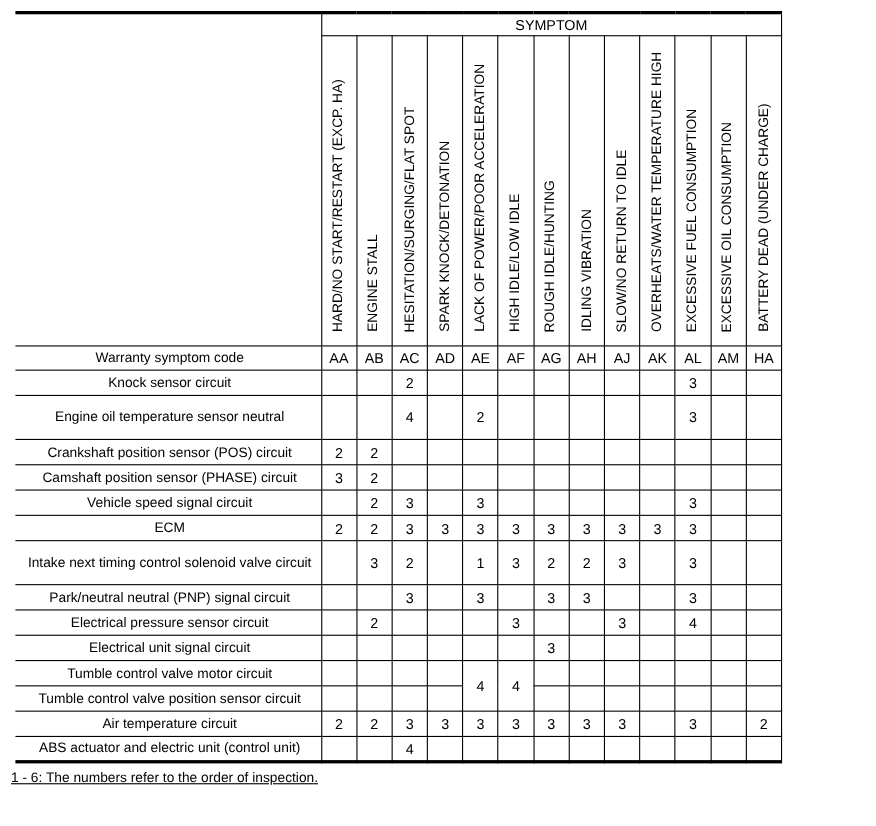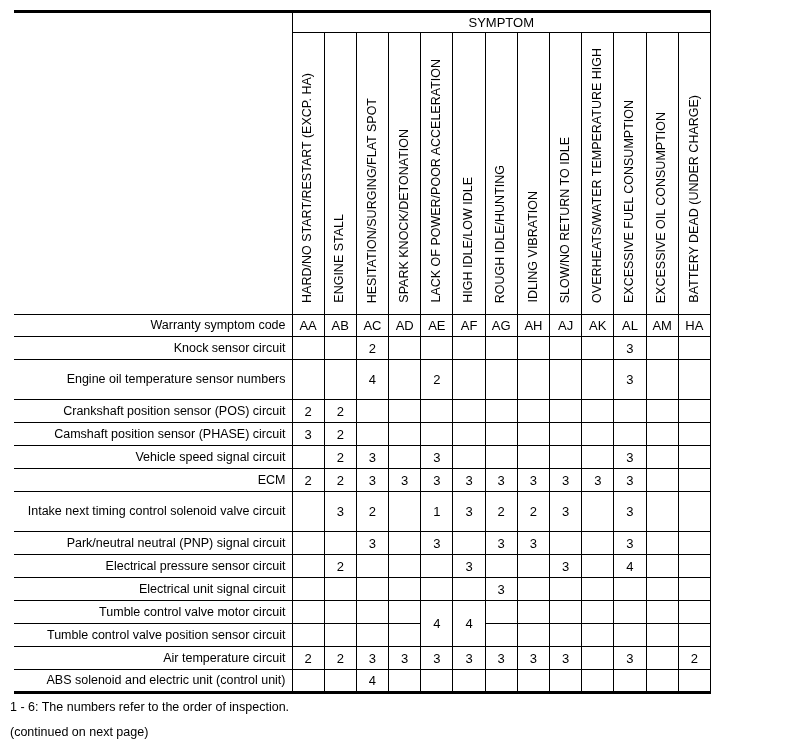--- a/index.html
+++ b/index.html
@@ -18,21 +18,21 @@
     border-top: 3px solid #000;
     border-bottom: 3px solid #000;
   }
   col.c-label { width: 278px; }
 
   td { border: 1px solid #000; padding: 0; vertical-align: middle; }
 
   
   td.lc {
     border-left: 0;
-    text-align: right;
+    text-align: center;
     font-size: 12.5px;
     line-height: 1.3;
     padding: 1px 6px 1px 9px;
   }
   
   td.vc { text-align: center; font-size: 13px; }
 
   
   td.corner { border-left: 0; border-top: 0; }
 
@@ -46,21 +46,21 @@
   td.vh { vertical-align: bottom; text-align: center; padding: 4px 0 7px 0; }
   .vlab {
     display: inline-block;
     writing-mode: vertical-rl;
     transform: rotate(180deg);
     white-space: nowrap;
     font-size: 12.5px;
     line-height: 1.1;
   }
 
-  .footnote { margin-left: -4px; }
+  .footnote { margin-left: -4px; text-decoration: underline; }
   .footnote p { margin: 0; font-size: 12.5px; line-height: 1.25; }
   .footnote p.note1 { margin-top: 6px; margin-bottom: 9px; }
 </style>
 </head>
 <body>
 
 <div class="page">
 
   <table class="matrix">
     <colgroup id="cols">
@@ -127,21 +127,21 @@
           <td class="vc"></td>
           <td class="vc"></td>
           <td class="vc"></td>
           <td class="vc"></td>
           <td class="vc"></td>
           <td class="vc">3</td>
           <td class="vc"></td>
           <td class="vc"></td>
         </tr>
         <tr class="tall">
-          <td class="lc">Engine oil temperature sensor numbers</td>
+          <td class="lc">Engine oil temperature sensor neutral</td>
           <td class="vc"></td>
           <td class="vc"></td>
           <td class="vc">4</td>
           <td class="vc"></td>
           <td class="vc">2</td>
           <td class="vc"></td>
           <td class="vc"></td>
           <td class="vc"></td>
           <td class="vc"></td>
           <td class="vc"></td>
@@ -317,36 +317,35 @@
           <td class="vc">3</td>
           <td class="vc">3</td>
           <td class="vc">3</td>
           <td class="vc">3</td>
           <td class="vc"></td>
           <td class="vc">3</td>
           <td class="vc"></td>
           <td class="vc">2</td>
         </tr>
         <tr>
-          <td class="lc">ABS solenoid and electric unit (control unit)</td>
+          <td class="lc">ABS actuator and electric unit (control unit)</td>
           <td class="vc"></td>
           <td class="vc"></td>
           <td class="vc">4</td>
           <td class="vc"></td>
           <td class="vc"></td>
           <td class="vc"></td>
           <td class="vc"></td>
           <td class="vc"></td>
           <td class="vc"></td>
           <td class="vc"></td>
           <td class="vc"></td>
           <td class="vc"></td>
           <td class="vc"></td>
         </tr>
       </tbody>
   </table>
 
   <div class="footnote">
     <p class="note1">1 - 6: The numbers refer to the order of inspection.</p>
-    <p class="note2">(continued on next page)</p>
   </div>
 
 </div>
 
 </body></html>

